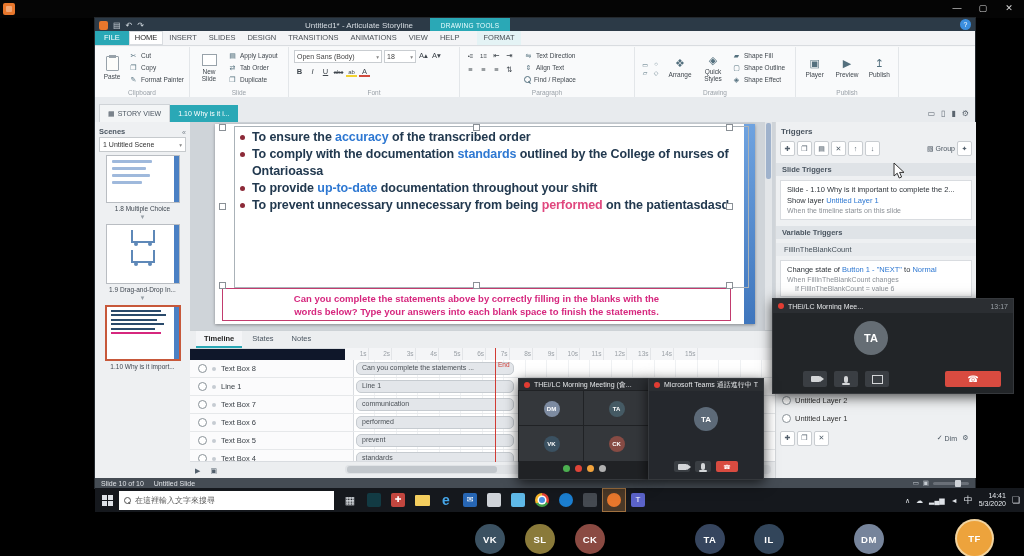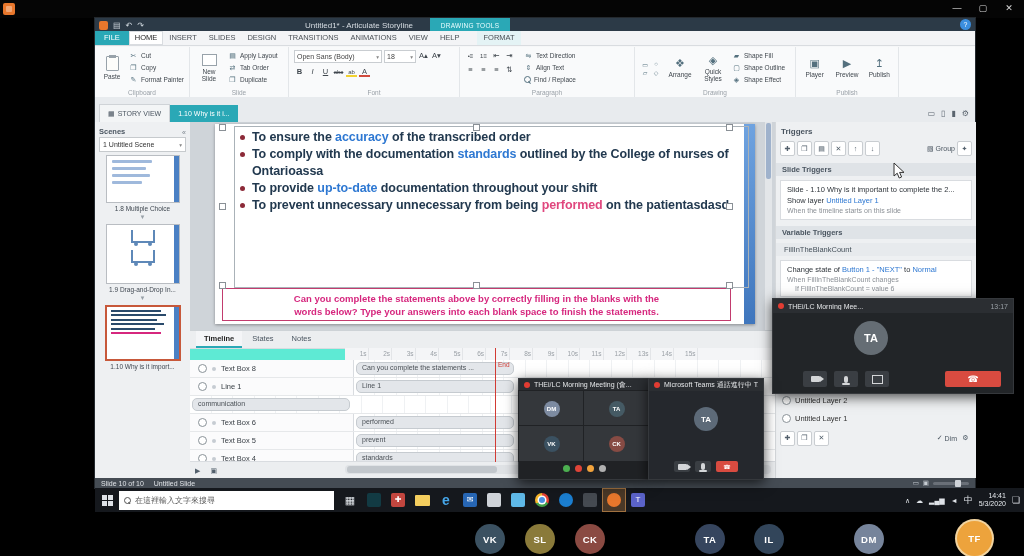--- a/index.html
+++ b/index.html
@@ -97,21 +97,21 @@
 .varrow{height:13px;background:#e7eaed;display:flex;align-items:center;padding:0 8px;font-size:7.5px;color:#45505a;margin-top:4px}
 #lay{position:absolute;left:0;right:0;top:269px}
 .lrow{height:18px;display:flex;align-items:center;gap:4px;padding:0 6px;font-size:7.5px;color:#333}
 .eye{width:7px;height:7px;border:1px solid #8a9298;border-radius:50%;background:#fff;flex:0 0 7px}
 .lockdot{width:4px;height:4px;border-radius:50%;background:#c6ccd2;flex:0 0 4px}
 .lbase{background:#2f80d8;color:#fff}
 .sfx{margin-left:auto;font-style:italic;font-size:6.5px;opacity:.9}
 #laytools{display:flex;align-items:center;gap:2px;padding:2px 4px;height:18px}
 #dim{margin-left:auto;display:flex;align-items:center;gap:2px;font-size:7px;color:#4a5560}
 
-#tlp{position:absolute;left:95px;top:312px;width:585px;height:148px;background:#5eead4;border-top:1px solid #cdd2d6}
+#tlp{position:absolute;left:95px;top:312px;width:585px;height:148px;background:#0f172a;border-top:1px solid #cdd2d6}
 #tlt{height:17px;display:flex;gap:2px;padding-left:6px;background:#eceef0;border-bottom:1px solid #d9dce0}
 .ttab{padding:0 8px;line-height:16px;font-size:7.5px;color:#4a5560}
 .ttab.on{background:#f4f5f7;box-shadow:inset 0 -2px 0 #2aa8b6;color:#222;font-weight:bold}
 #ruler{position:absolute;left:155px;top:17px;right:0;height:12px;border-bottom:1px solid #d9dce0;display:flex;overflow:hidden;background:#f4f5f7}
 .tick{width:21.5px;flex:0 0 21.5px;font-size:6.5px;color:#9aa0a6;text-align:right;padding-right:1px;border-right:1px solid #e3e5e8;line-height:11px}
 #tlrows{position:absolute;left:0;top:29px;right:0}
 .trow{height:17px;display:flex;border-bottom:1px solid #e6e8ea;background:#fff}
 .trl{flex:0 0 155px;display:flex;align-items:center;gap:5px;padding-left:8px;border-right:1px solid #d9dce0;background:#fbfbfc}
 .trname{font-size:7.5px;color:#3a4047;white-space:nowrap;overflow:hidden}
 .trb{flex:1;position:relative;background:repeating-linear-gradient(90deg,transparent 0 20.5px,#eff1f3 20.5px 21.5px)}
@@ -563,20 +563,25 @@
             <div class="trl">
               <span class="eye"></span>
               <span class="lockdot"></span>
               <span class="trname">Line 1</span>
             </div>
             <div class="trb">
               <div class="bar">Line 1</div>
             </div>
           </div>
           <div class="trow">
+            <div class="trl">
+              <span class="eye"></span>
+              <span class="lockdot"></span>
+              <span class="trname">Text Box 7</span>
+            </div>
             <div class="trb">
               <div class="bar">communication</div>
             </div>
           </div>
           <div class="trow">
             <div class="trl">
               <span class="eye"></span>
               <span class="lockdot"></span>
               <span class="trname">Text Box 6</span>
             </div>

